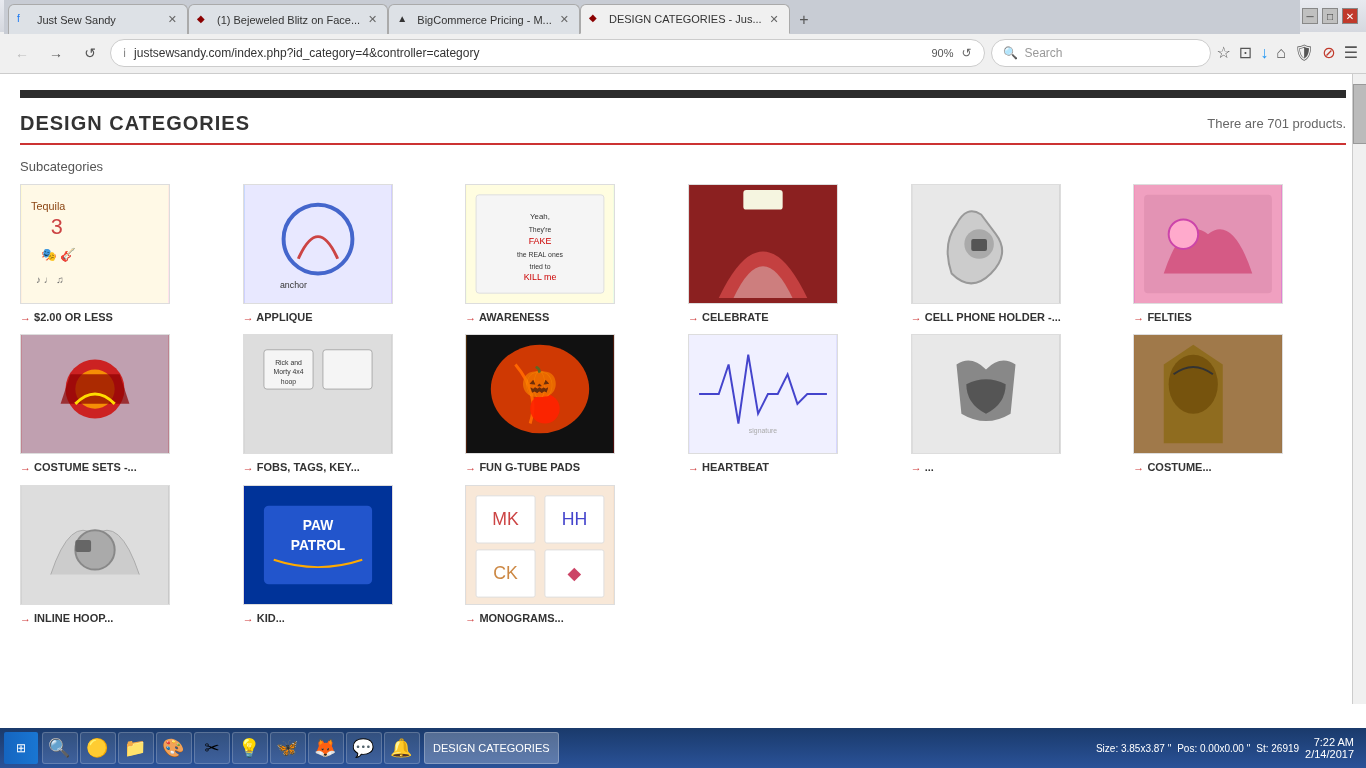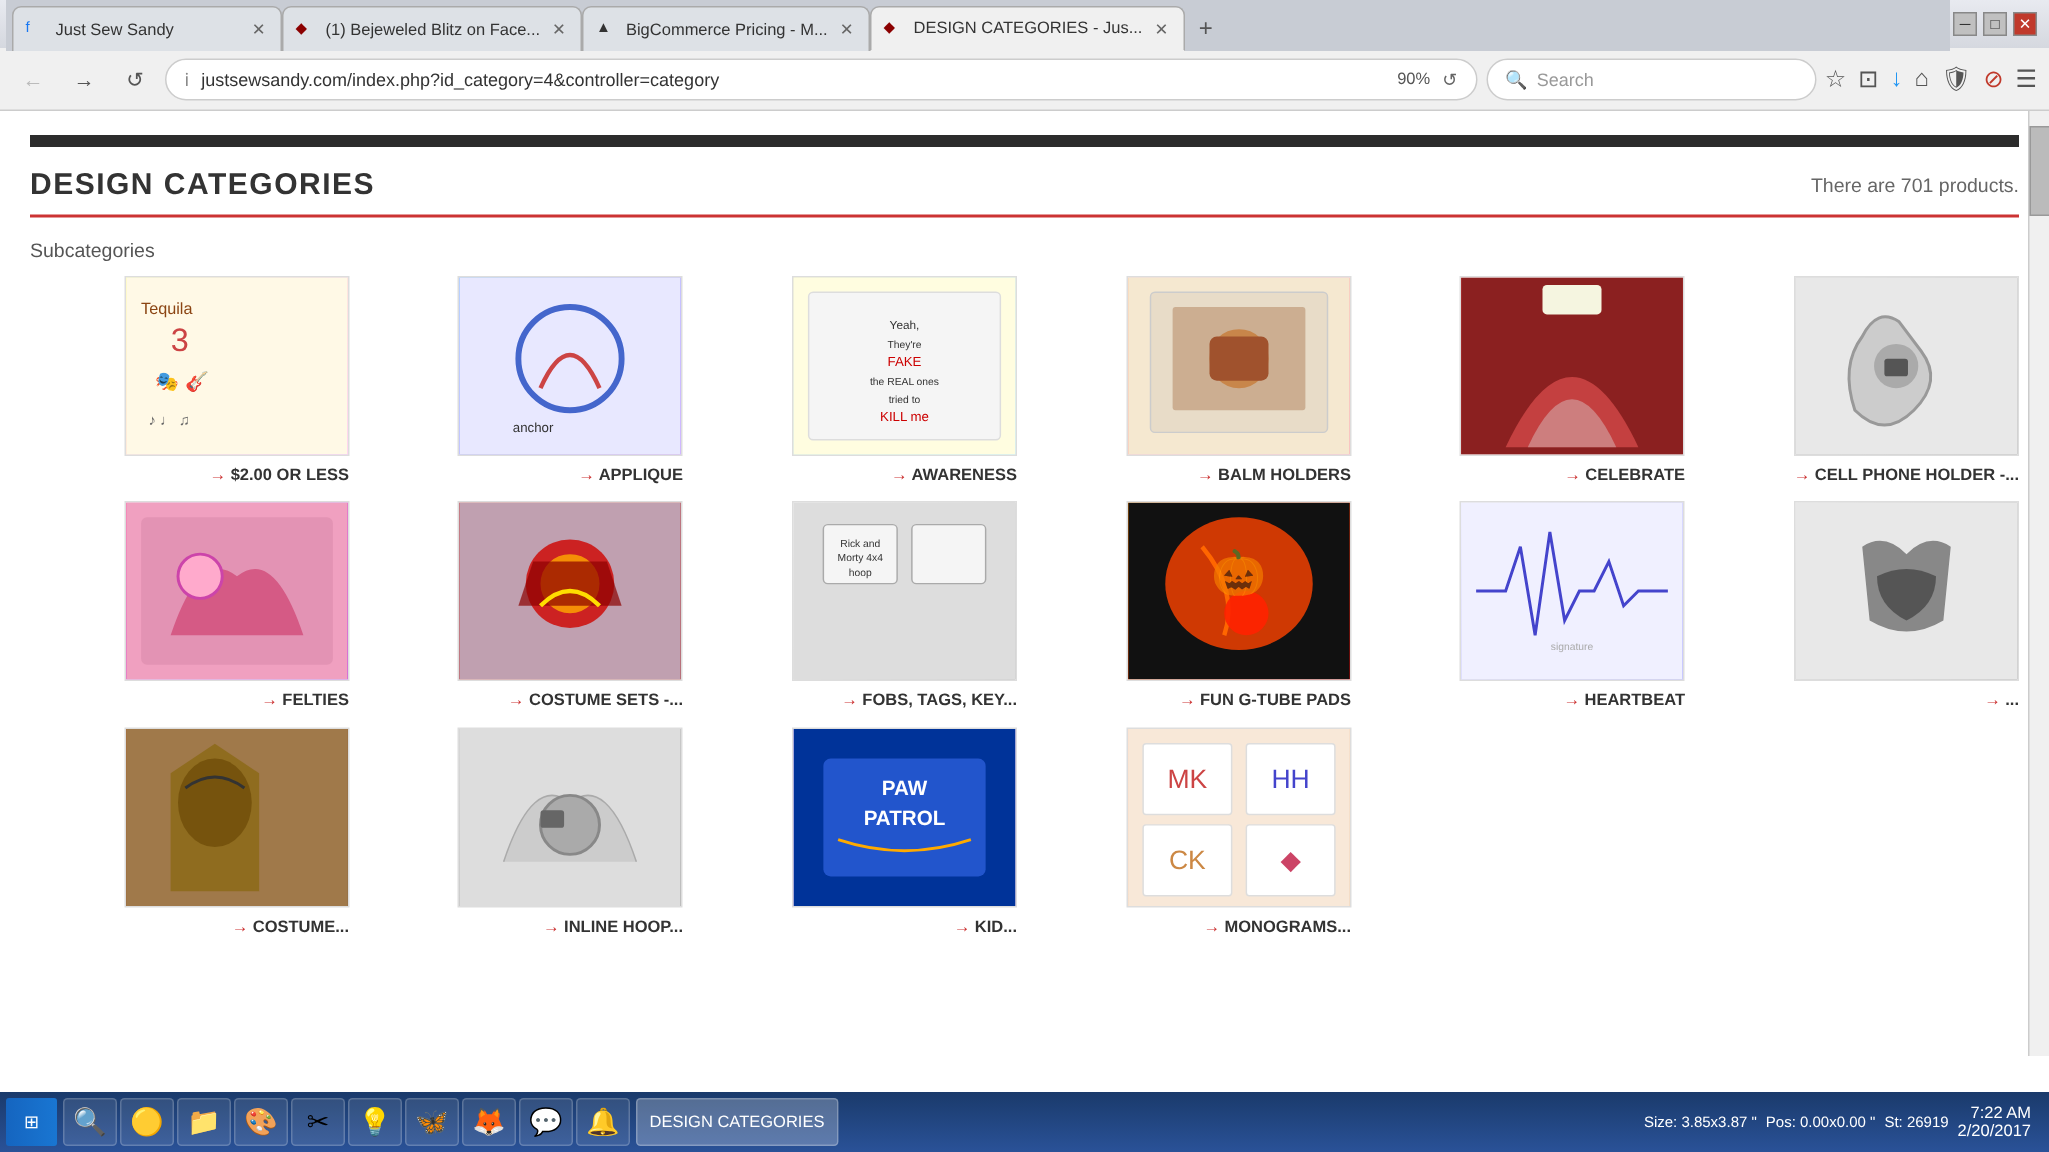--- a/index.html
+++ b/index.html
@@ -160,21 +160,21 @@
 
     .categories-grid {
       display: grid;
       grid-template-columns: repeat(6, 1fr);
       gap: 10px;
     }
 
     .category-item {
       display: flex;
       flex-direction: column;
-      align-items: flex-end;
+      align-items: flex-start;
       cursor: pointer;
     }
 
     .category-image {
       width: 150px;
       height: 120px;
       border: 1px solid #ddd;
       background: #f5f5f5;
       display: flex;
       align-items: center;
@@ -412,32 +412,20 @@
             <text x="75" y="60" font-size="9" fill="#cc0000" text-anchor="middle">FAKE</text>
             <text x="75" y="73" font-size="7" fill="#333" text-anchor="middle">the REAL ones</text>
             <text x="75" y="85" font-size="7" fill="#333" text-anchor="middle">tried to</text>
             <text x="75" y="97" font-size="9" fill="#cc0000" text-anchor="middle">KILL me</text>
           </svg>
         </div>
         <span class="category-label">AWARENESS</span>
       </div>
 
 
-      <div class="category-item">
-        <div class="category-image img-balm">
-          <svg viewBox="0 0 150 120" xmlns="http://www.w3.org/2000/svg">
-            <rect width="150" height="120" fill="#f5e8d0"></rect>
-            <rect x="15" y="10" width="120" height="95" rx="3" fill="#e8dcc8" stroke="#ccc"></rect>
-            <rect x="30" y="20" width="90" height="70" rx="2" fill="#8B4513" opacity="0.3"></rect>
-            <circle cx="75" cy="55" r="20" fill="#c8864a"></circle>
-            <rect x="55" y="40" width="40" height="30" rx="5" fill="#a0522d"></rect>
-          </svg>
-        </div>
-        <span class="category-label">BALM HOLDERS</span>
-      </div>
 
       <div class="category-item">
         <div class="category-image img-celebrate">
           <svg viewBox="0 0 150 120" xmlns="http://www.w3.org/2000/svg">
             <rect width="150" height="120" fill="#8B2020"></rect>
             <path d="M30,115 Q75,20 120,115 Z" fill="#c44040"></path>
             <rect x="55" y="5" width="40" height="20" rx="3" fill="#f5f5e0"></rect>
             <path d="M45,115 Q75,50 105,115" fill="#ddd" opacity="0.4"></path>
           </svg>
         </div>
@@ -612,16 +600,16 @@
     <div class="taskbar-window active">
       <span>DESIGN CATEGORIES</span>
     </div>
   </div>
   <div class="taskbar-right">
     <span style="color:white; font-size:10px;">Size: 3.85x3.87 "</span>
     <span style="color:white; font-size:10px;">Pos: 0.00x0.00 "</span>
     <span style="color:white; font-size:10px;">St: 26919</span>
     <div class="taskbar-time">
       <div>7:22 AM</div>
-      <div>2/20/2017</div>
+      <div>2/14/2017</div>
     </div>
   </div>
 </div>
 
 </body></html>

